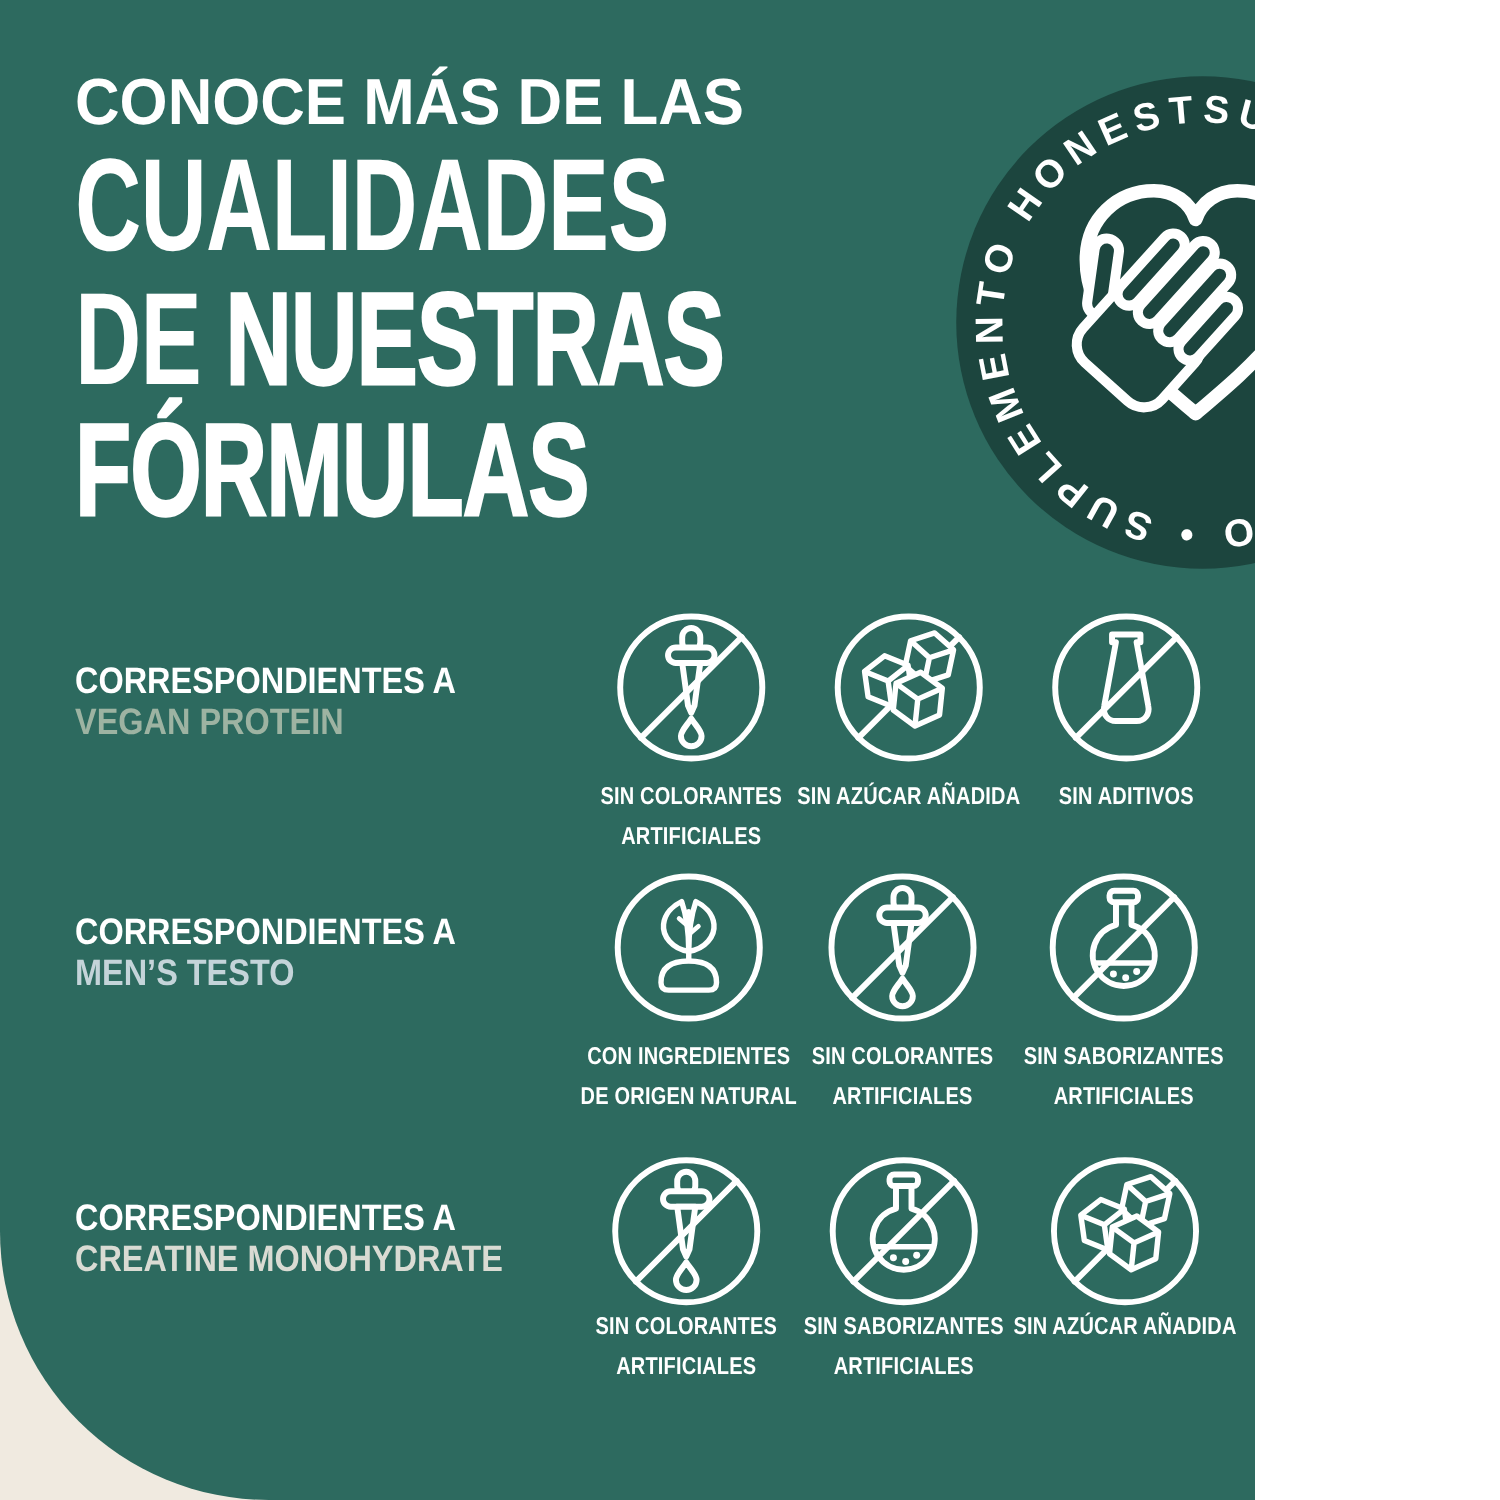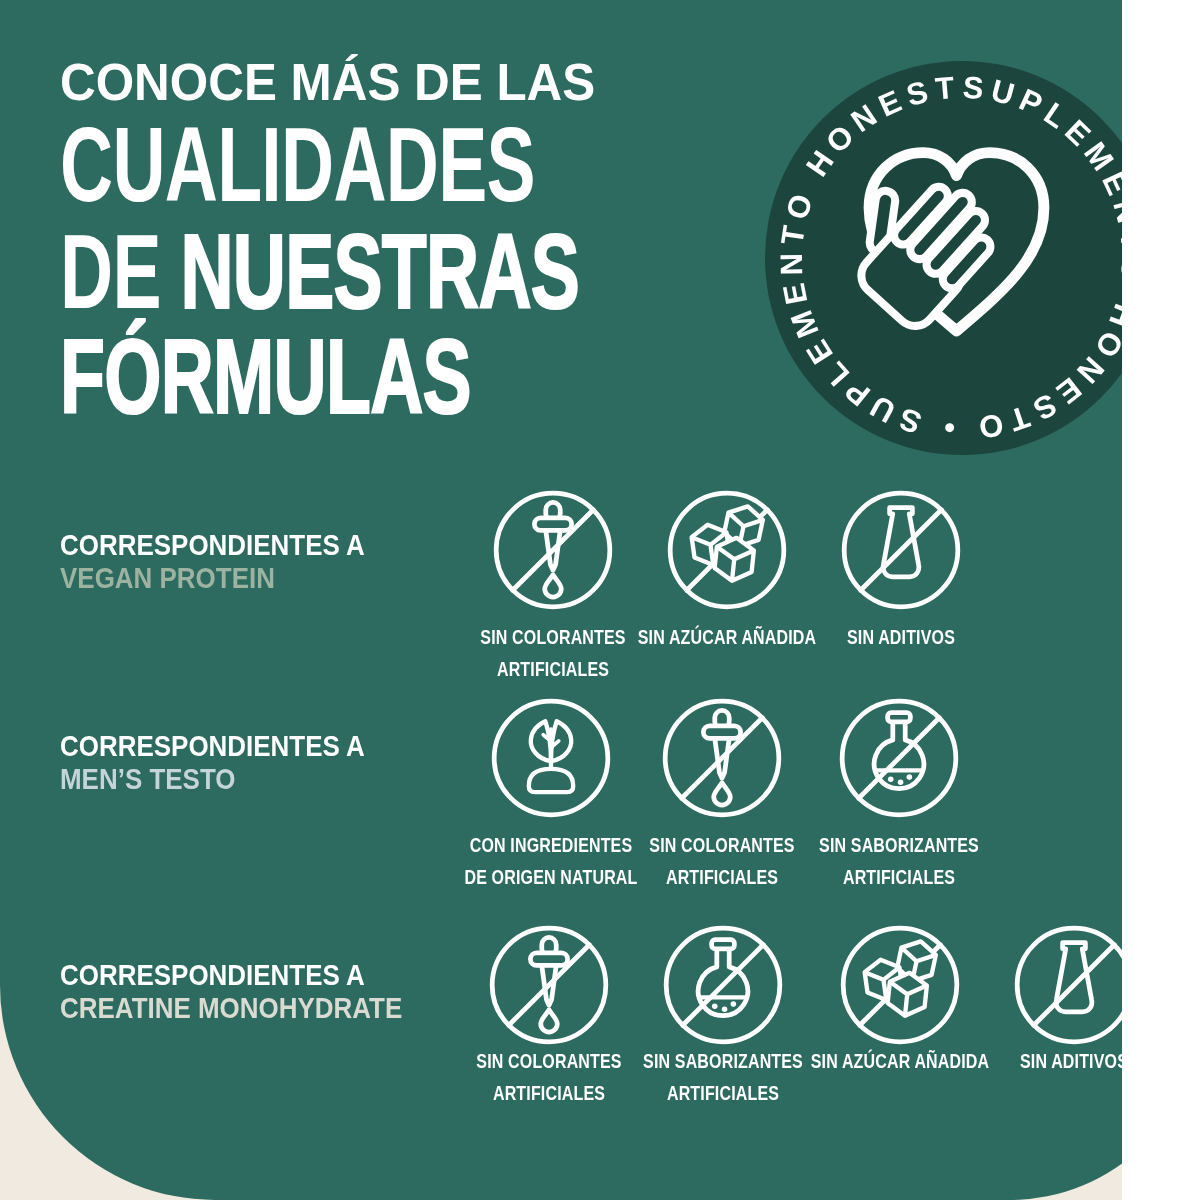--- a/index.html
+++ b/index.html
@@ -2,21 +2,21 @@
 <html><head>
 <meta charset="utf-8">
 <style>
   :root{
     --panel:#2D6A5F;
     --badge:#1C453E;
     --cream:#F0EAE0;
   }
   html,body{margin:0;padding:0;background:#fff;}
   .stage{
-    position:relative;width:1122px;height:1200px;overflow:hidden;
+    position:relative;width:1004px;height:1200px;overflow:hidden;
     background:var(--cream);
     font-family:"Liberation Sans", sans-serif;
     -webkit-font-smoothing:antialiased;
   }
   .panel{
     position:absolute;left:0;top:0;width:1200px;height:1200px;
     background:var(--panel);
     border-bottom-left-radius:215px;
     border-bottom-right-radius:190px;
   }

